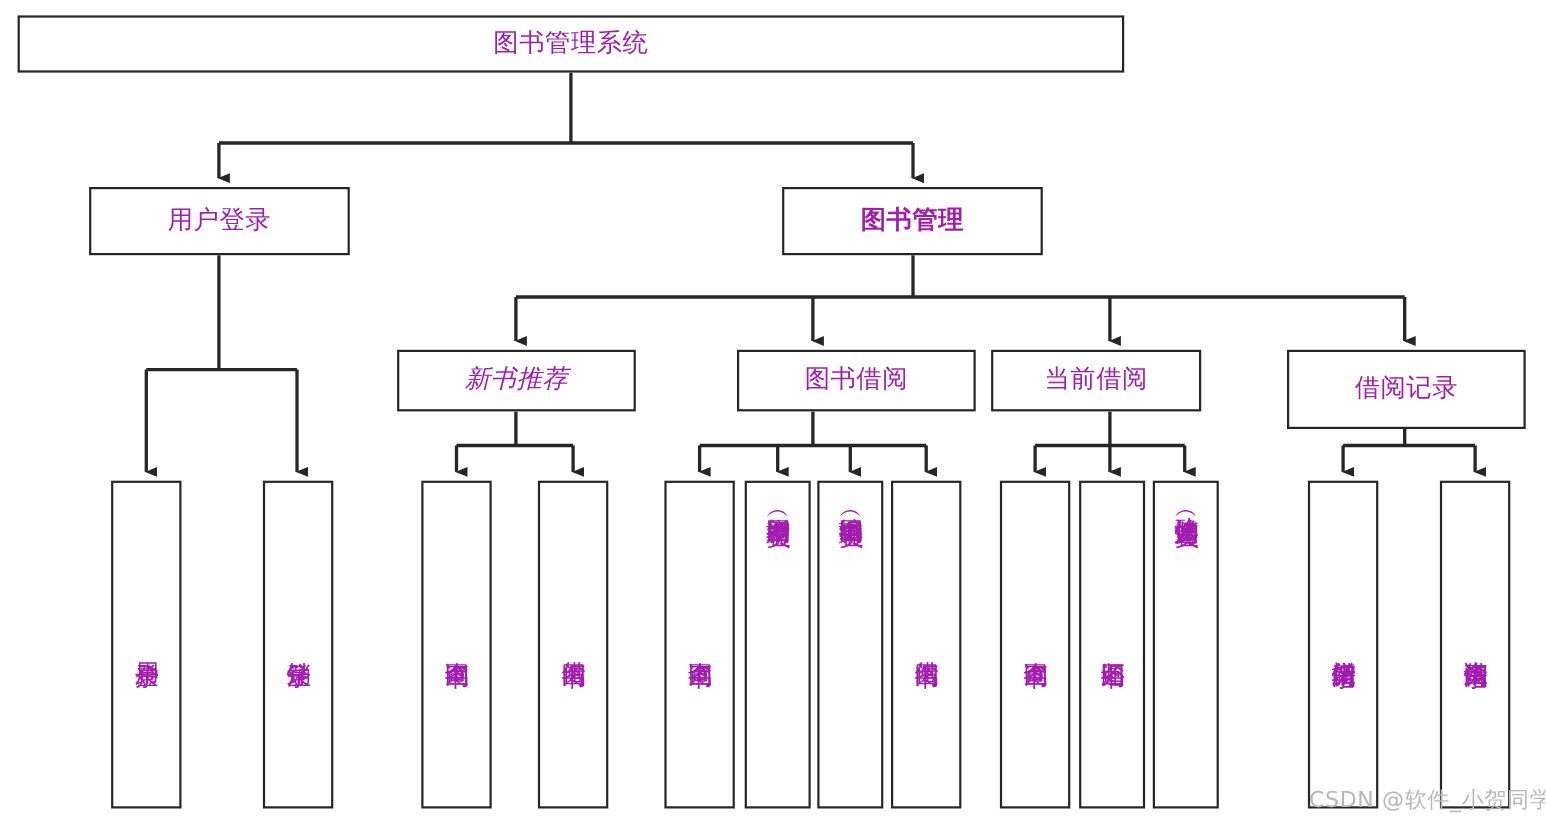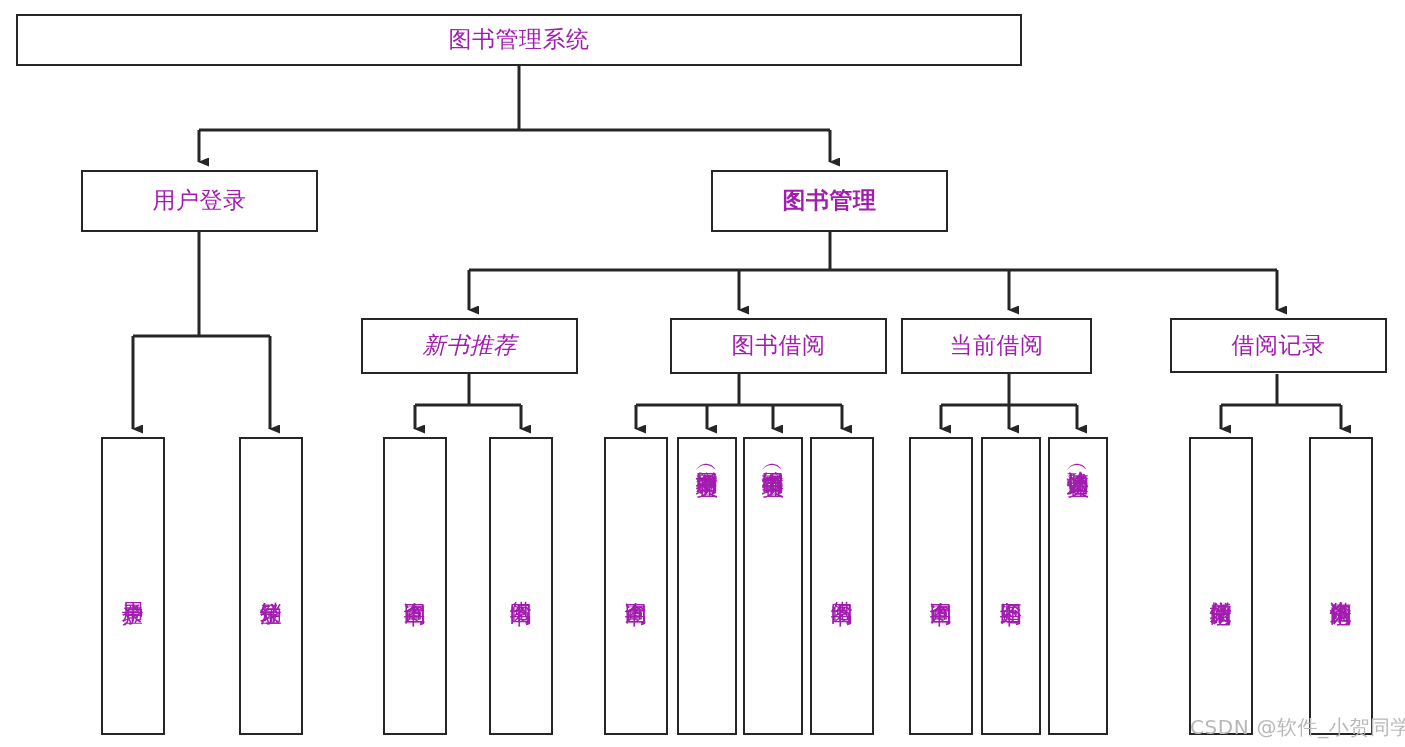--- a/index.html
+++ b/index.html
@@ -148,21 +148,21 @@
   </div>
 
   <div class="node horiz" style="left:632px; top:318px; width:217px; height:56px;margin-left:38px;">
     <span class="node-label">图书借阅</span>
   </div>
 
   <div class="node horiz" style="left:901px; top:318px; width:191px; height:56px;">
     <span class="node-label">当前借阅</span>
   </div>
 
-  <div class="node horiz" style="left:1170px; top:318px; width:217px; height:55px;">
+  <div class="node horiz" style="left:1170px; top:318px; width:217px; height:72px;">
     <span class="node-label">借阅记录</span>
   </div>
 
   <div class="node vert centered" style="left:101px; top:437px; width:64px; height:298px;">
     <span class="node-label">用户登录</span>
   </div>
 
   <div class="node vert centered" style="left:239px; top:437px; width:64px; height:298px;">
     <span class="node-label">注销登录</span>
   </div>

